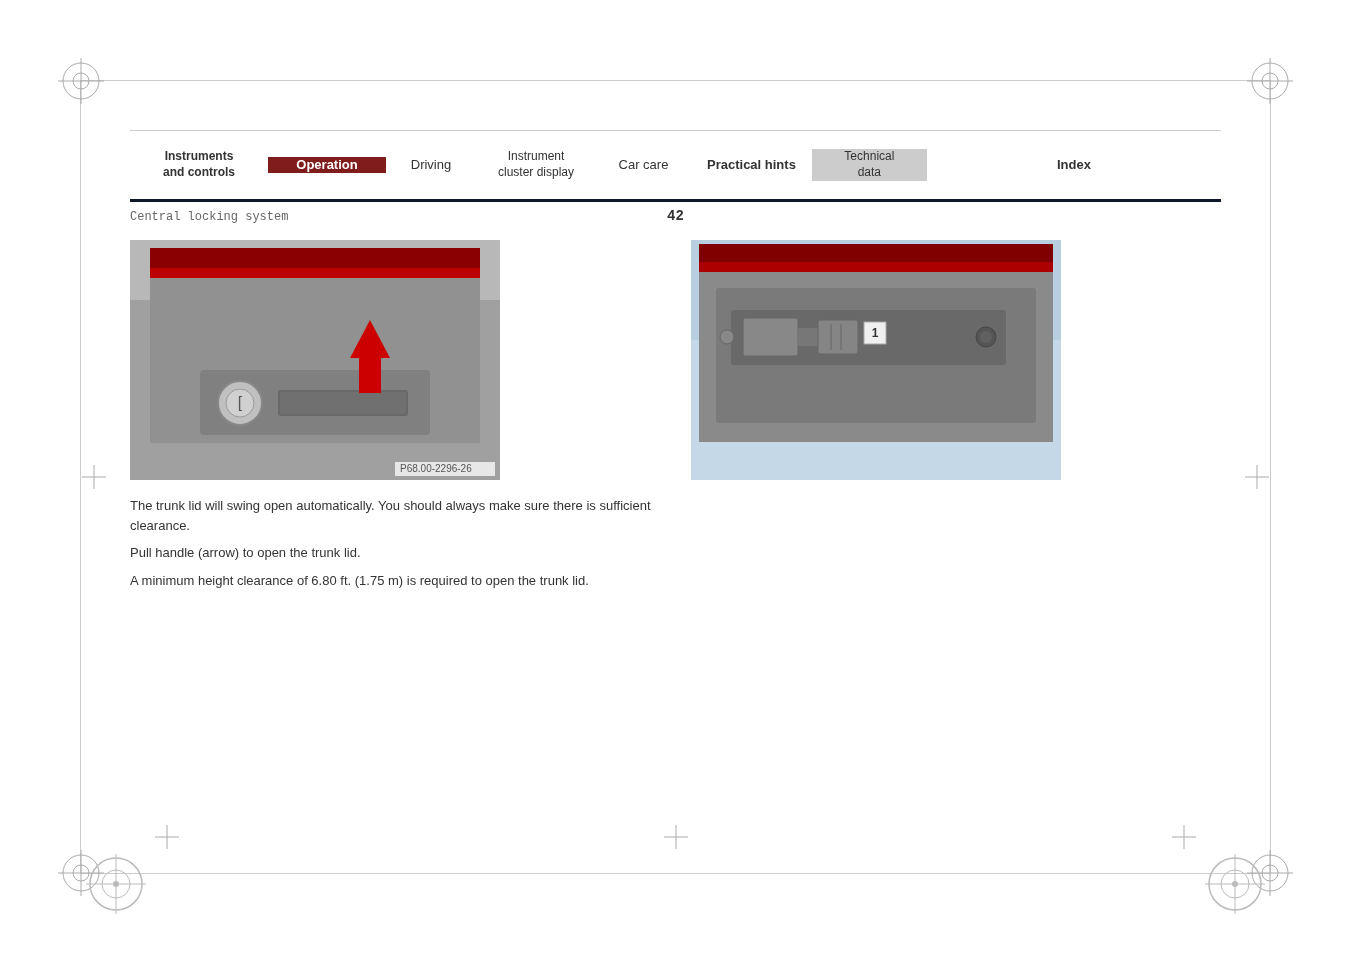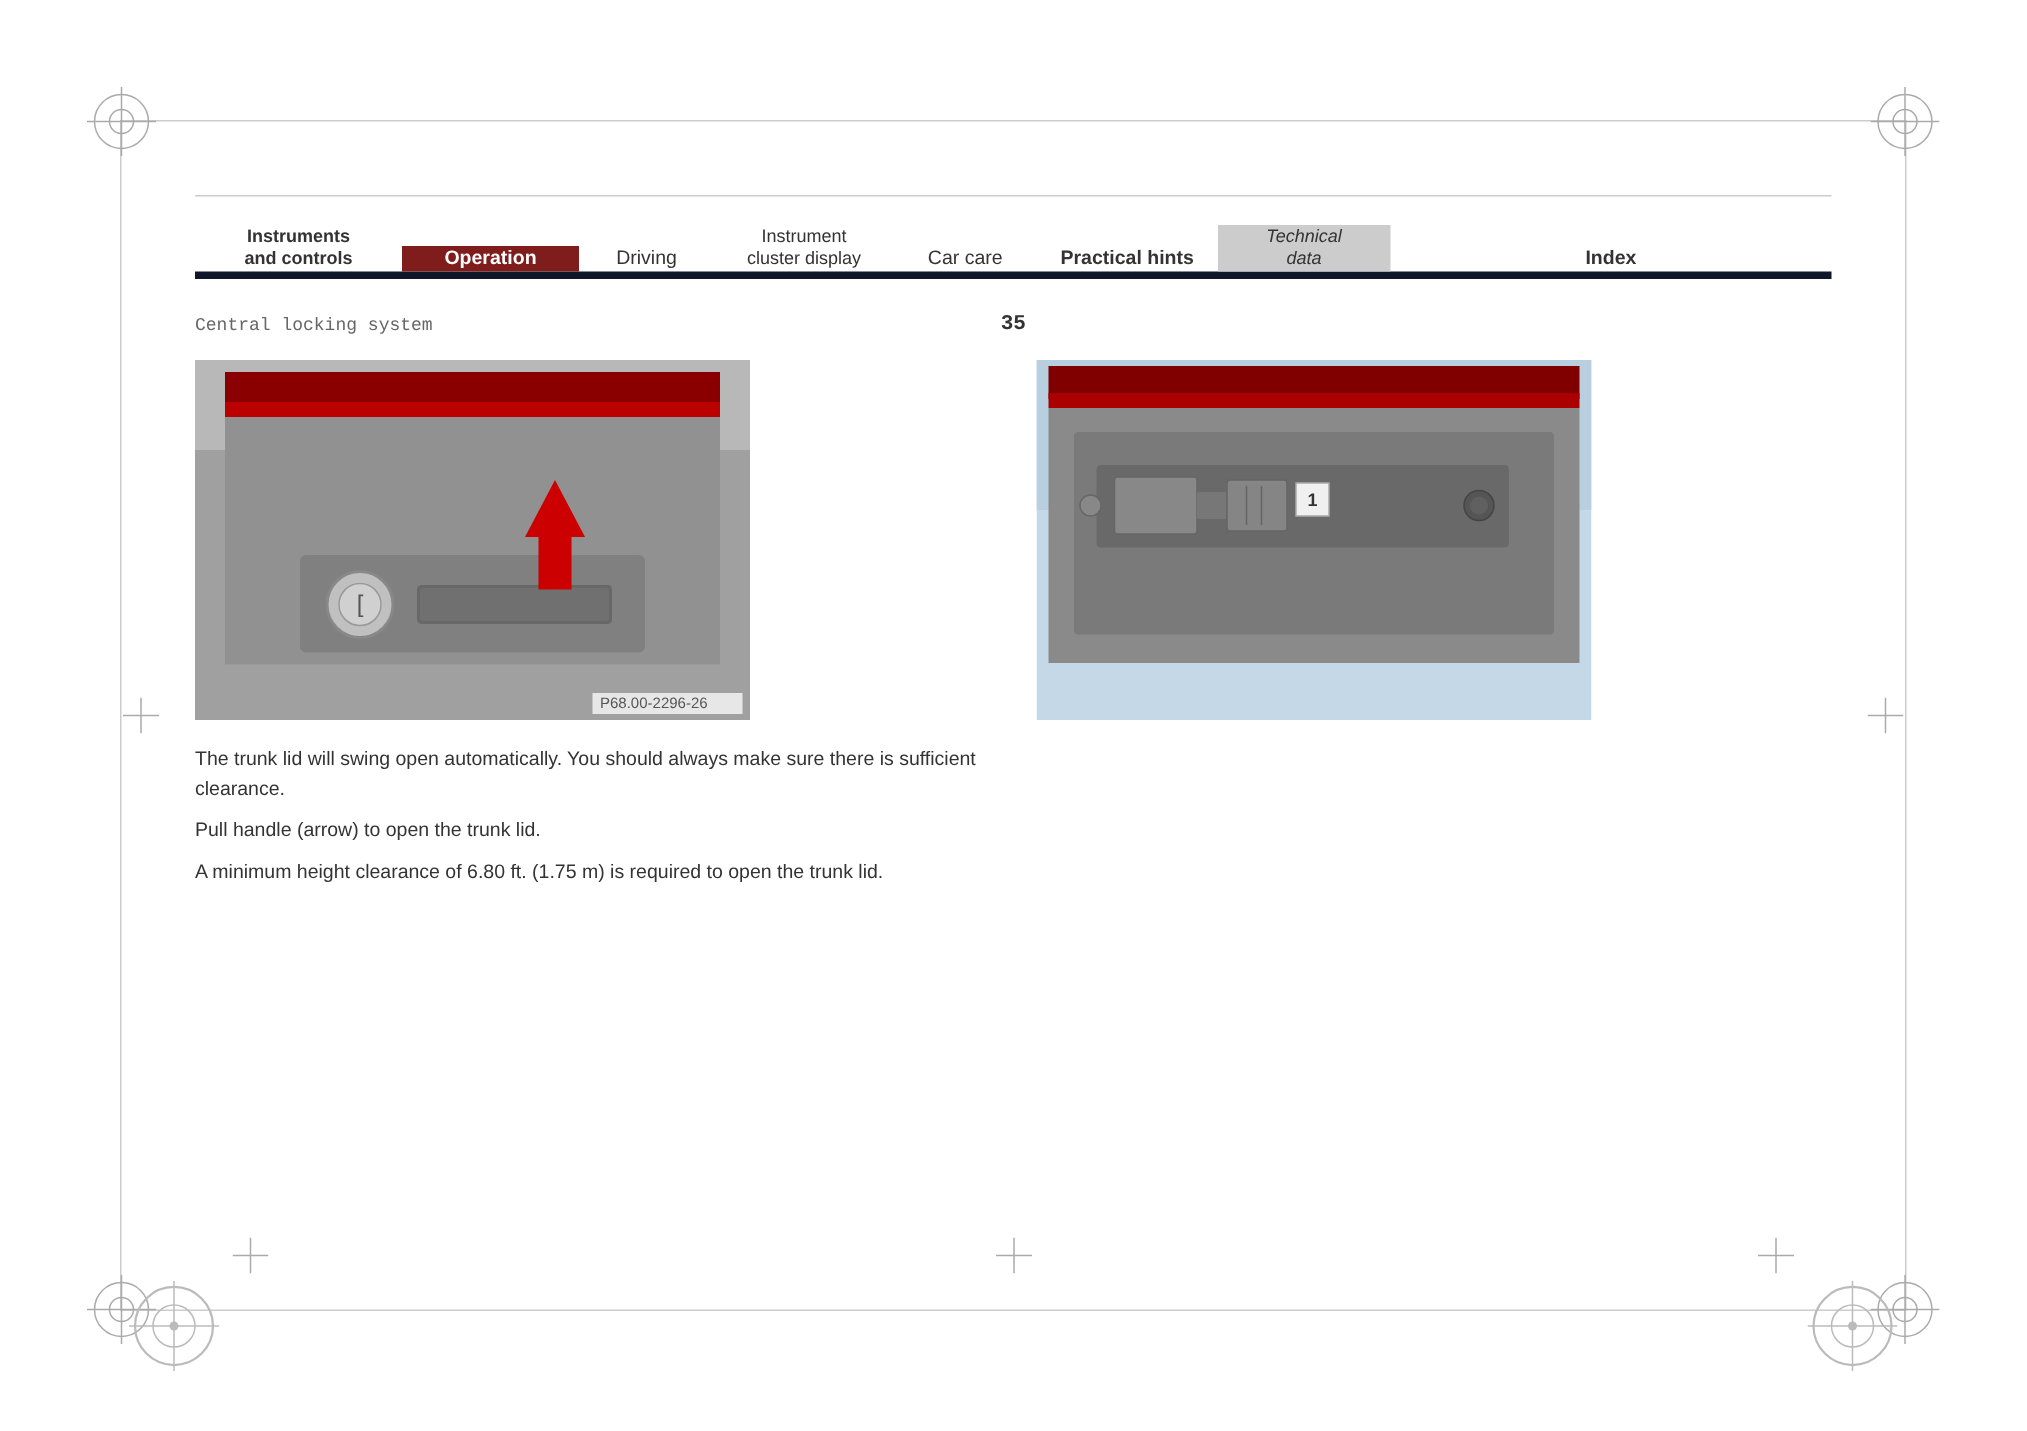--- a/index.html
+++ b/index.html
@@ -11,25 +11,25 @@
       position: relative;
       overflow: hidden;
     }
 
     
     .nav-bar {
       position: absolute;
       top: 130px;
       left: 130px;
       right: 130px;
-      height: 56px;
-      display: flex;
-      align-items: flex-end;
+      height: 72px;
+      display: flex;
+      align-items: center;
       border-top: 1px solid #cccccc;
-      border-bottom: 5px solid #0f172a;
+      border-bottom: 3px solid #0f172a;
     }
 
     .nav-item {
       display: flex;
       align-items: center;
       justify-content: center;
       padding: 0 16px;
       font-size: 13px;
       font-weight: normal;
       color: #333333;
@@ -279,33 +279,33 @@
 
   <div class="nav-item car-care" style="min-width:95px;">
     <span>Car care</span>
   </div>
 
   <div class="nav-item practical-hints" style="min-width:120px;">
     <span>Practical hints</span>
   </div>
 
   <div class="nav-item technical-data" style="min-width:115px;font-size:12px;">
-    <span style="white-space:pre-line;text-align:center;font-style:italic;">Technical
+    <span style="white-space:pre-line;text-align:center;">Technical
 data</span>
   </div>
 
   <div class="nav-item index" style="flex:1;">
     <span>Index</span>
   </div>
 
 </nav>
 
 <div class="breadcrumb-area">
   <span class="breadcrumb-text">Central locking system</span>
-  <span class="page-number">35</span>
+  <span class="page-number">42</span>
 </div>
 
 <div class="content-area">
 
   <div class="left-column">
 
     <div style="position:relative;width:370px;height:240px;">
       <svg width="370" height="240" viewBox="0 0 370 240">
 
         <rect x="0" y="0" width="370" height="240" fill="#a0a0a0"></rect>

